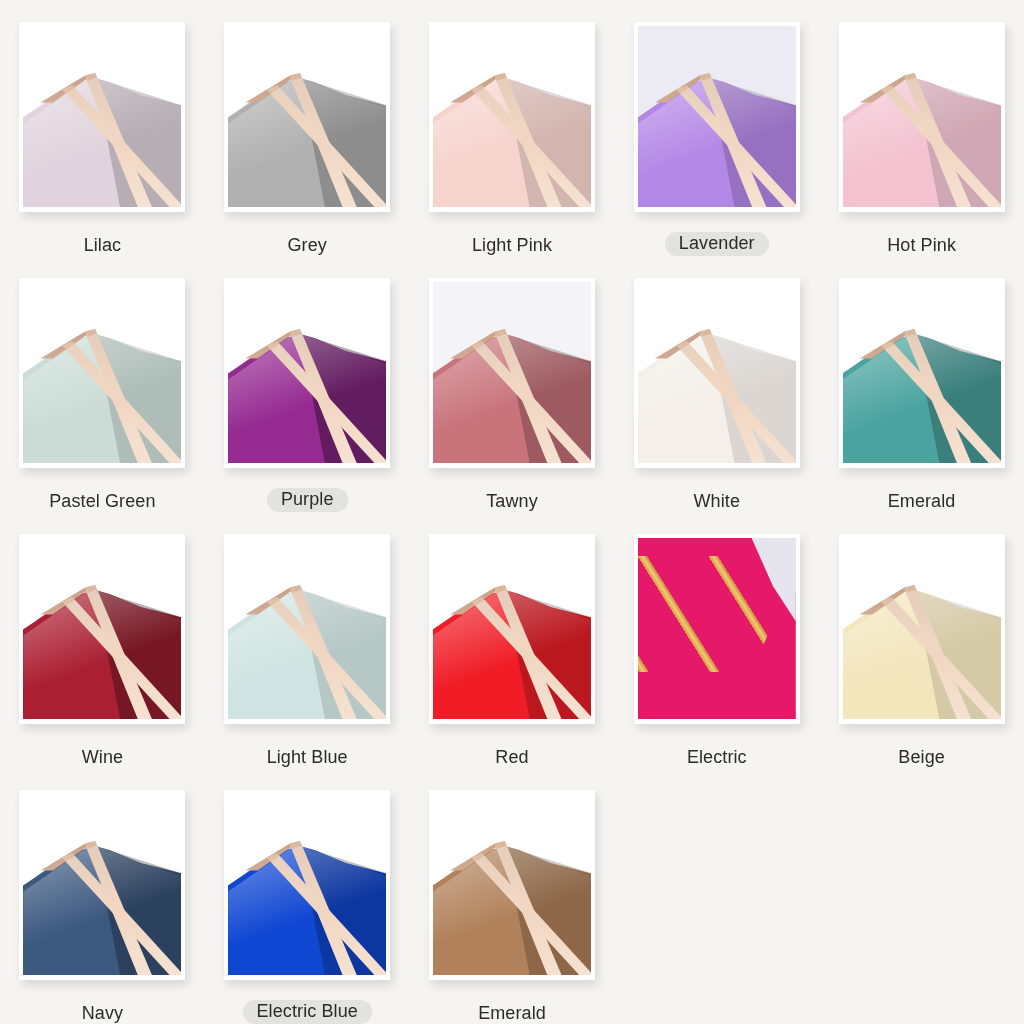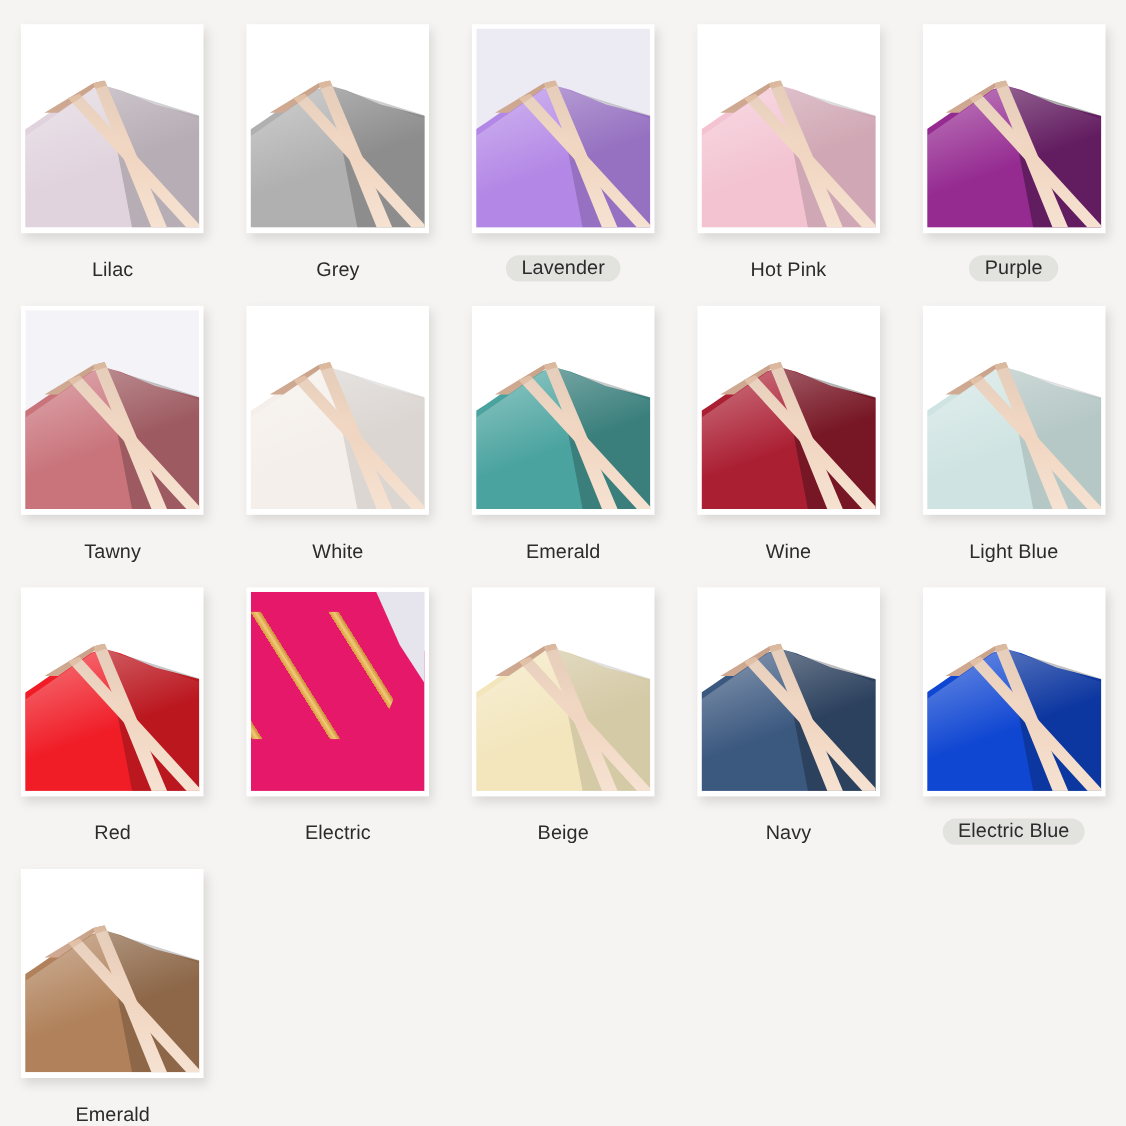--- a/index.html
+++ b/index.html
@@ -142,20 +142,34 @@
           <div class="rib rib1"></div>
           <div class="rib rib2"></div>
           <div class="sheen"></div>
         </div>
       </div>
       <div class="label">Grey</div>
     </div>
     <div class="cell">
       <div class="card">
         <div class="photo">
+          <div class="bg" style="background: rgb(255, 255, 255);"></div>
+          <div class="fab" style="background: rgb(246, 211, 205);"></div>
+          <div class="fold" style="opacity: 0.14;"></div>
+          <div class="rib-l"></div>
+          <div class="rib rib1"></div>
+          <div class="rib rib2"></div>
+          <div class="sheen"></div>
+        </div>
+      </div>
+      <div class="label">Light Pink</div>
+    </div>
+    <div class="cell">
+      <div class="card">
+        <div class="photo">
           <div class="bg" style="background: rgb(236, 234, 243);"></div>
           <div class="fab" style="background: rgb(179, 135, 230);"></div>
           <div class="fold" style="opacity: 0.16;"></div>
           <div class="rib-l"></div>
           <div class="rib rib1"></div>
           <div class="rib rib2"></div>
           <div class="sheen"></div>
         </div>
       </div>
       <div class="label hi">Lavender</div>
@@ -166,20 +180,34 @@
           <div class="bg" style="background: rgb(255, 255, 255);"></div>
           <div class="fab" style="background: rgb(243, 195, 210);"></div>
           <div class="fold" style="opacity: 0.14;"></div>
           <div class="rib-l"></div>
           <div class="rib rib1"></div>
           <div class="rib rib2"></div>
           <div class="sheen"></div>
         </div>
       </div>
       <div class="label">Hot Pink</div>
+    </div>
+    <div class="cell">
+      <div class="card">
+        <div class="photo">
+          <div class="bg" style="background: rgb(255, 255, 255);"></div>
+          <div class="fab" style="background: rgb(203, 220, 214);"></div>
+          <div class="fold" style="opacity: 0.14;"></div>
+          <div class="rib-l"></div>
+          <div class="rib rib1"></div>
+          <div class="rib rib2"></div>
+          <div class="sheen"></div>
+        </div>
+      </div>
+      <div class="label">Pastel Green</div>
     </div>
     <div class="cell">
       <div class="card">
         <div class="photo">
           <div class="bg" style="background: rgb(255, 255, 255);"></div>
           <div class="fab" style="background: rgb(149, 42, 145);"></div>
           <div class="fold" style="opacity: 0.34;"></div>
           <div class="rib-l"></div>
           <div class="rib rib1"></div>
           <div class="rib rib2"></div>

